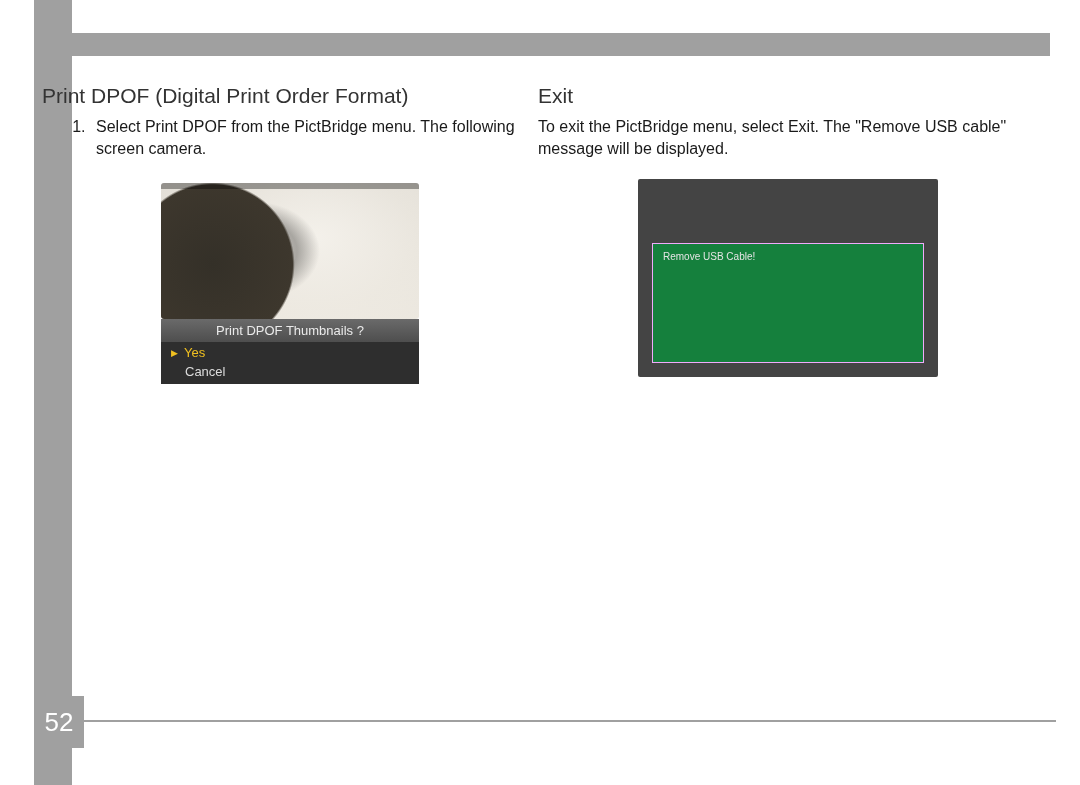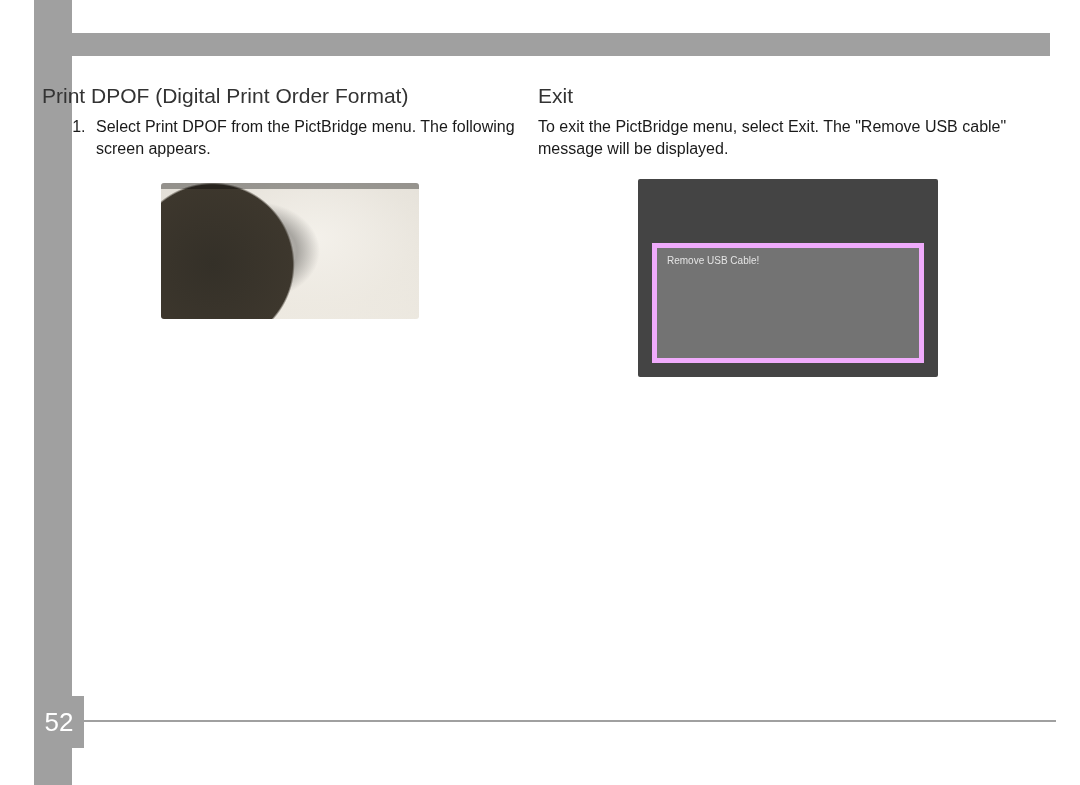--- a/index.html
+++ b/index.html
@@ -22,41 +22,46 @@
       linear-gradient(to bottom,#cfcbc4,#e8e4db);}
   .dpof-img::after{content:"";position:absolute;left:0;right:0;top:0;height:6px;background:rgba(0,0,0,0.35);}
   .dpof-menu{width:258px;background:#2e2e2e;}
   .dpof-prompt{background:#5a5a5a;background:linear-gradient(to bottom,#6a6a6a,#4e4e4e);color:#eaeaea;font-size:13px;text-align:center;padding:4px 0;}
   .dpof-yes{color:#f0c020;font-size:13px;padding:3px 10px 2px 10px;}
   .dpof-yes::before{content:"▶";color:#f0c020;font-size:9px;margin-right:6px;position:relative;top:-1px;}
   .dpof-cancel{color:#dcdcdc;font-size:13px;padding:2px 10px 5px 24px;}
   .func-ok{display:inline-block;width:18px;height:18px;border:1.5px solid #222;border-radius:50%;vertical-align:middle;position:relative;top:-1px;text-align:center;font-size:6px;line-height:7px;padding-top:1px;box-sizing:border-box;}
   .func-ok span{display:block;}
   .usb-outer{margin:20px 0 24px 100px;width:300px;height:198px;background:#444;border-radius:2px;position:relative;}
-  .usb-inner{position:absolute;left:14px;right:14px;top:64px;bottom:14px;border:5px solid #f0abfc;background:#737373;}
+  .usb-inner{position:absolute;left:14px;right:14px;top:64px;bottom:14px;border:1px solid #f0abfc;background:#15803d;}
   .usb-msg{position:absolute;left:10px;top:7px;color:#e4e4e4;font-size:10px;}
   .footline{position:absolute;left:84px;right:24px;top:720px;height:2px;background:#a0a0a0;}
   .pagenum{position:absolute;left:34px;top:696px;width:50px;height:52px;background:#a0a0a0;color:#ffffff;font-size:26px;display:flex;align-items:center;justify-content:center;}
 </style>
 </head>
 <body>
 
 <div class="page">
   <div class="gutter"></div>
   <div class="topbar"></div>
   <div class="content">
 
     <div class="col-left">
       <h2>Print DPOF (Digital Print Order Format)</h2>
       <ol>
-        <li>Select Print DPOF from the PictBridge menu.  The following screen appears.</li>
+        <li>Select Print DPOF from the PictBridge menu.  The following screen camera.</li>
       </ol>
 
       <div class="dpof-screen">
         <div class="dpof-img"></div>
+        <div class="dpof-menu">
+          <div class="dpof-prompt">Print DPOF Thumbnails ?</div>
+          <div class="dpof-yes">Yes</div>
+          <div class="dpof-cancel">Cancel</div>
+        </div>
       </div>
 
     </div>
 
     <div class="col-right">
       <h2>Exit</h2>
       <p class="intro">To exit the PictBridge menu, select Exit. The "Remove USB cable" message will be displayed.</p>
 
       <div class="usb-outer">
         <div class="usb-inner">

